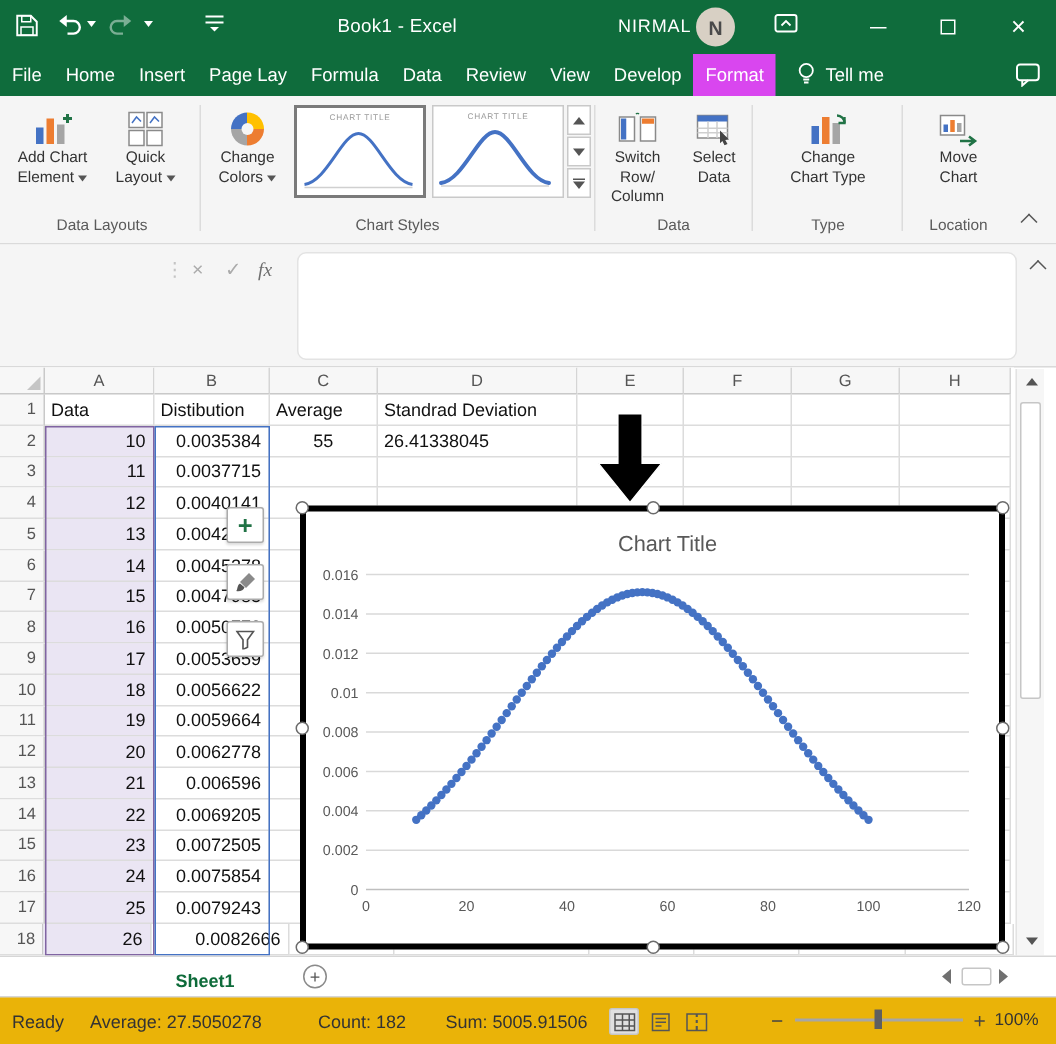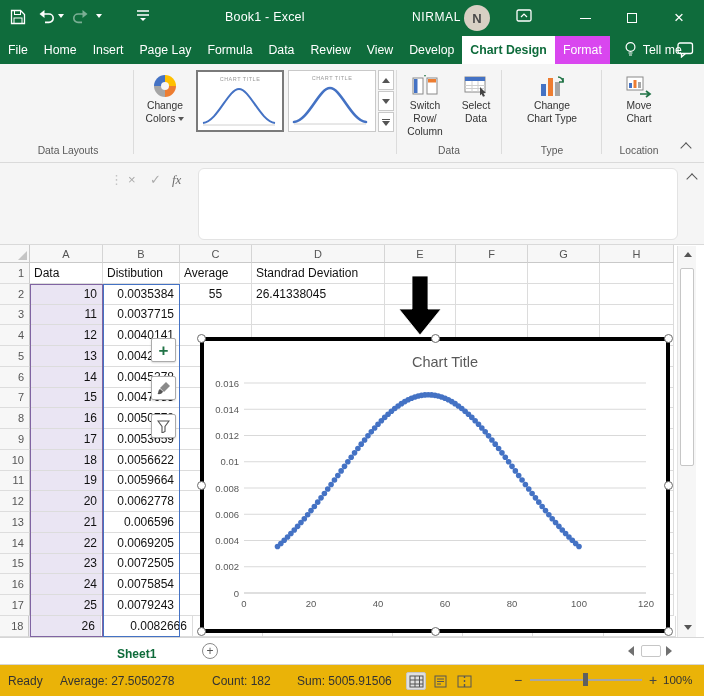--- a/index.html
+++ b/index.html
@@ -184,21 +184,20 @@
   <div id="rtabs" style="display:flex">
       <div class="rtab">File</div>
       <div class="rtab">Home</div>
       <div class="rtab">Insert</div>
       <div class="rtab">Page Lay</div>
       <div class="rtab">Formula</div>
       <div class="rtab">Data</div>
       <div class="rtab">Review</div>
       <div class="rtab">View</div>
       <div class="rtab">Develop</div>
-      <div class="rtab active">Chart Design</div>
       <div class="rtab contextual">Format</div>
     </div>
   <div id="tellme">
     <span>
       <svg width="13" height="16" viewBox="0 0 13 16">
           <circle cx="6.5" cy="6" r="4.4" stroke="#fff" stroke-width="1.2" fill="none"></circle>
           <path d="M4.5 12 H8.5 M5 14 H8" stroke="#fff" stroke-width="1.2"></path>
         </svg>
     </span>
     <span>Tell me</span>
@@ -207,20 +206,52 @@
 <span id="comment-ico">
   <svg width="17" height="16" viewBox="0 0 17 16">
       <rect x="1" y="1" width="14.5" height="10.5" rx="2" stroke="#fff" stroke-width="1.3" fill="none"></rect>
       <path d="M4.5 11.5 L4.5 15 L8.5 11.5" stroke="#fff" stroke-width="1.3" fill="none"></path>
     </svg>
 </span>
 
 <div id="ribbon">
 
   <div class="rgroup" style="left:4px;width:128px">
+    <button class="bigbtn" style="left:2px">
+      <span class="icon">
+        <svg width="26" height="24" viewBox="0 0 26 24">
+            <rect x="2" y="11" width="5" height="11" fill="#4472C4"></rect>
+            <rect x="9" y="5" width="5" height="17" fill="#ED7D31"></rect>
+            <rect x="16" y="9" width="5" height="13" fill="#A5A5A5"></rect>
+            <path d="M23 2 V8 M20 5 H26" stroke="#217346" stroke-width="2"></path>
+          </svg>
+      </span>
+      <span class="l1">Add Chart</span>
+      <span class="l2">
+          <span>Element</span>
+          <span class="caret-dn gray"></span>
+        </span>
+    </button>
+    <button class="bigbtn" style="left:64px">
+      <span class="icon">
+        <svg width="24" height="24" viewBox="0 0 24 24">
+            <rect x="1" y="1" width="10" height="10" stroke="#8a8a8a" fill="#fff"></rect>
+            <rect x="13" y="1" width="10" height="10" stroke="#8a8a8a" fill="#fff"></rect>
+            <rect x="1" y="13" width="10" height="10" stroke="#8a8a8a" fill="#fff"></rect>
+            <rect x="13" y="13" width="10" height="10" stroke="#8a8a8a" fill="#fff"></rect>
+            <path d="M3 8 L6 4 L9 7" stroke="#4472C4" fill="none"></path>
+            <path d="M15 8 L18 4 L21 7" stroke="#4472C4" fill="none"></path>
+          </svg>
+      </span>
+      <span class="l1">Quick</span>
+      <span class="l2">
+          <span>Layout</span>
+          <span class="caret-dn gray"></span>
+        </span>
+    </button>
     <div class="glabel">Data Layouts</div>
   </div>
   <div class="rdiv" style="left:133px"></div>
 
   <div class="rgroup" style="left:136px;width:258px">
     <button class="bigbtn" style="left:0">
       <span class="icon">
           <span class="colorwheel"></span>
         </span>
       <span class="l1">Change</span>
@@ -246,20 +277,21 @@
     <div class="galbtn" style="left:242px;top:4px">
         <span class="tri-up"></span>
       </div>
     <div class="galbtn" style="left:242px;top:25px">
         <span class="tri-dn"></span>
       </div>
     <div class="galbtn" style="left:242px;top:46px">
         <span class="morebar"></span>
         <span class="tri-dn"></span>
       </div>
+    <div class="glabel">Chart Styles</div>
   </div>
   <div class="rdiv" style="left:396px"></div>
 
   <div class="rgroup" style="left:399px;width:100px">
     <button class="bigbtn" style="left:0;width:52px">
       <span class="icon">
         <svg width="26" height="22" viewBox="0 0 26 22">
             <rect x="1" y="3" width="10" height="16" stroke="#8a8a8a" fill="#fff"></rect>
             <rect x="2" y="4" width="3.5" height="14" fill="#4472C4"></rect>
             <rect x="15" y="3" width="10" height="16" stroke="#8a8a8a" fill="#fff"></rect>

